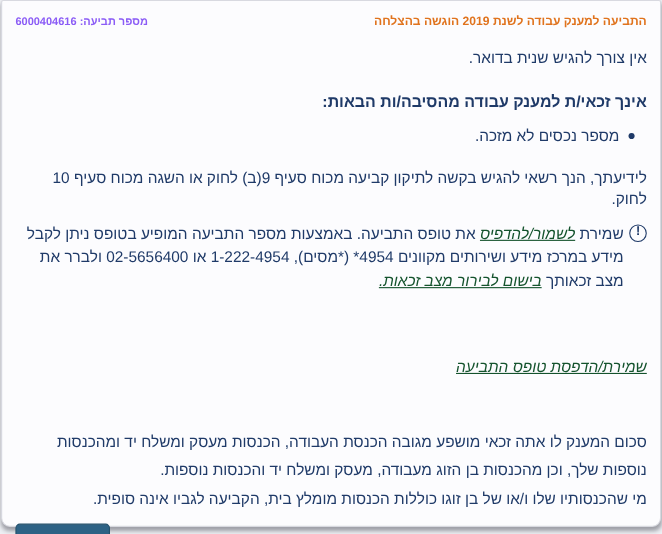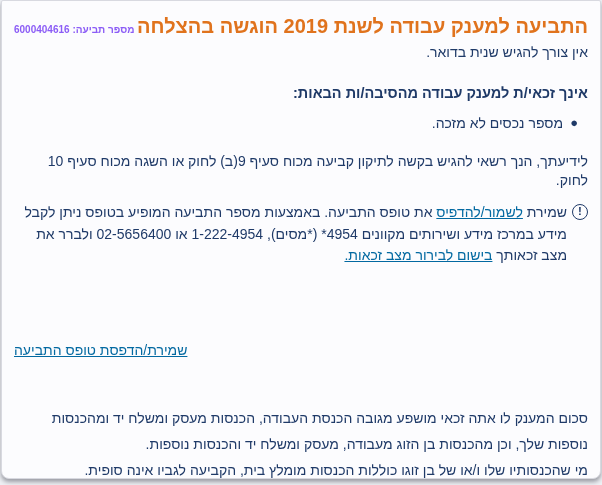--- a/index.html
+++ b/index.html
@@ -23,29 +23,29 @@
   }
   .header-row {
     display: flex;
     justify-content: space-between;
     align-items: baseline;
     margin-top: 2px;
   }
   .title {
     color: #e0731d;
     font-weight: bold;
-    font-size: 20px;
+    font-size: 11px;
   }
   .claim-number {
     color: #8b5cf6;
     font-weight: bold;
     font-size: 10px;
     white-space: nowrap;
   }
-  .subtitle { margin-top: 3px; }
+  .subtitle { margin-top: 15px; }
   .reject-heading {
     margin-top: 22px;
     font-weight: bold;
     font-size: 14.5px;
   }
   .reason-row {
     margin-top: 11px;
     padding-right: 10px;
     display: flex;
     align-items: baseline;
@@ -71,27 +71,28 @@
     border-radius: 50%;
     display: inline-flex;
     align-items: center;
     justify-content: center;
     font-weight: bold;
     font-size: 11.5px;
     margin-top: 2px;
   }
   .info-text { line-height: 21.5px; }
   a.inline-link, .standalone-link {
-    color: #0369a1;
+    color: #14532d;
     text-decoration: underline;
     cursor: pointer;
+    font-style: italic;
   }
   .save-print-row {
-    margin-top: 74px;
-    text-align: left;
+    margin-top: 58px;
+    text-align: right;
   }
   .explanation {
     margin-top: 45px;
     line-height: 26px;
   }
   .button-row {
     margin-top: 10px;
     text-align: left;
   }
   .close-button {

